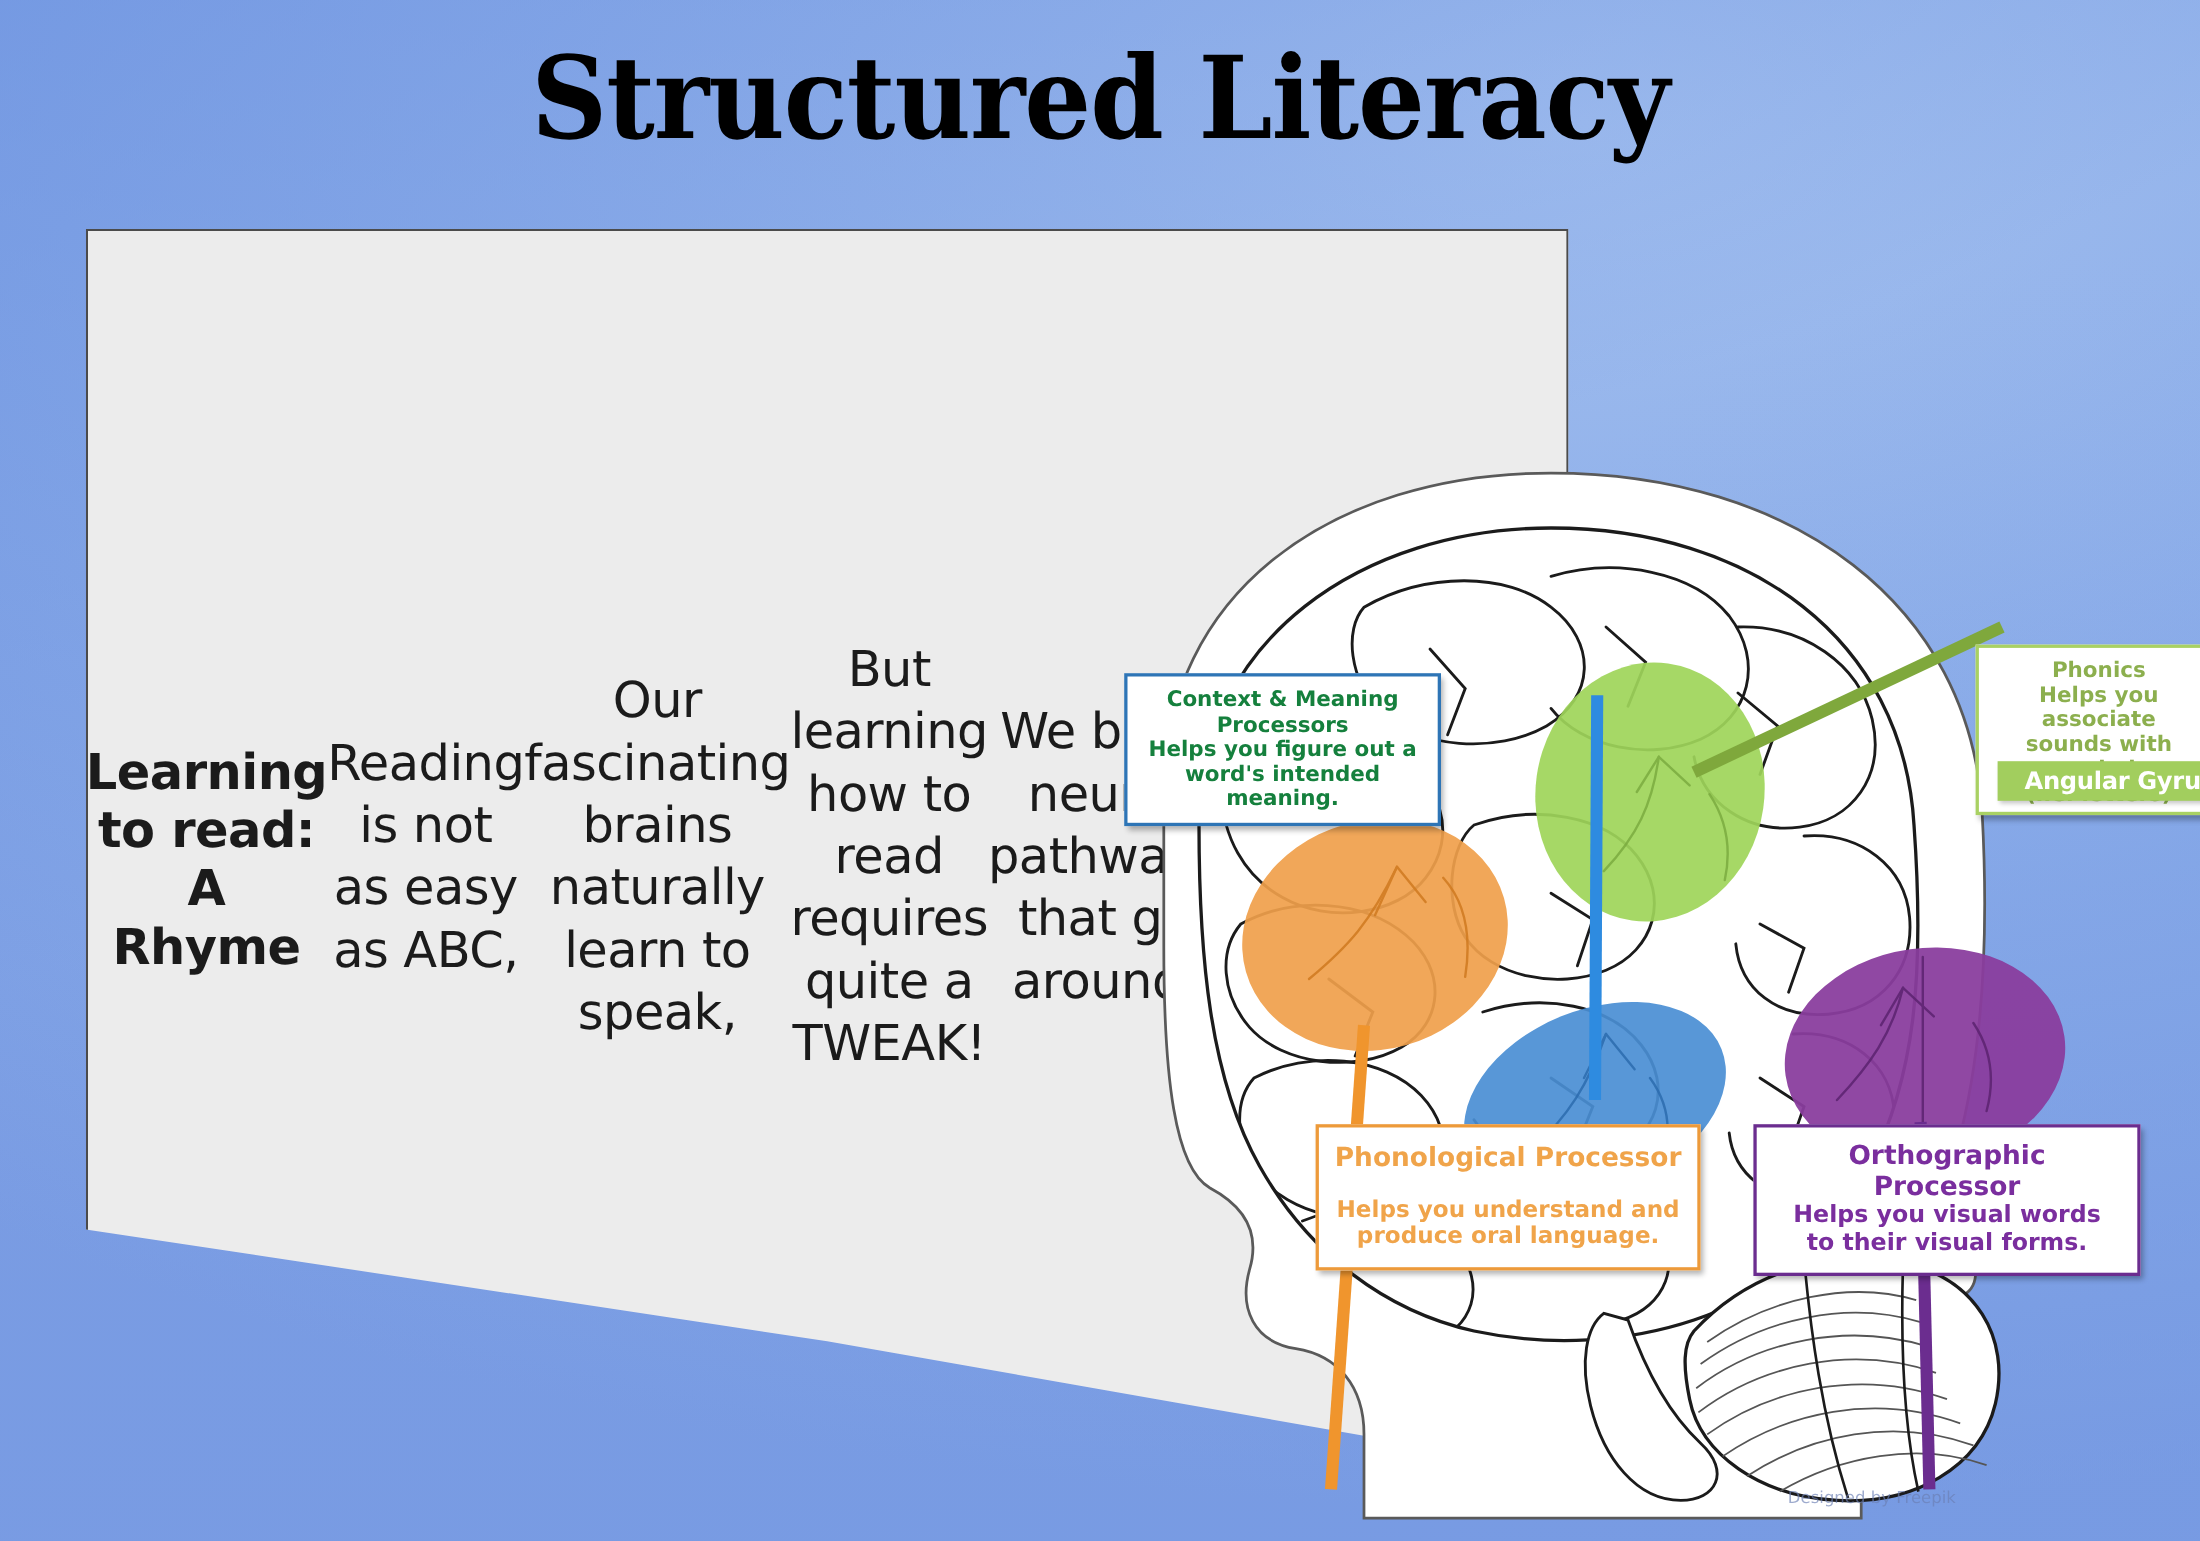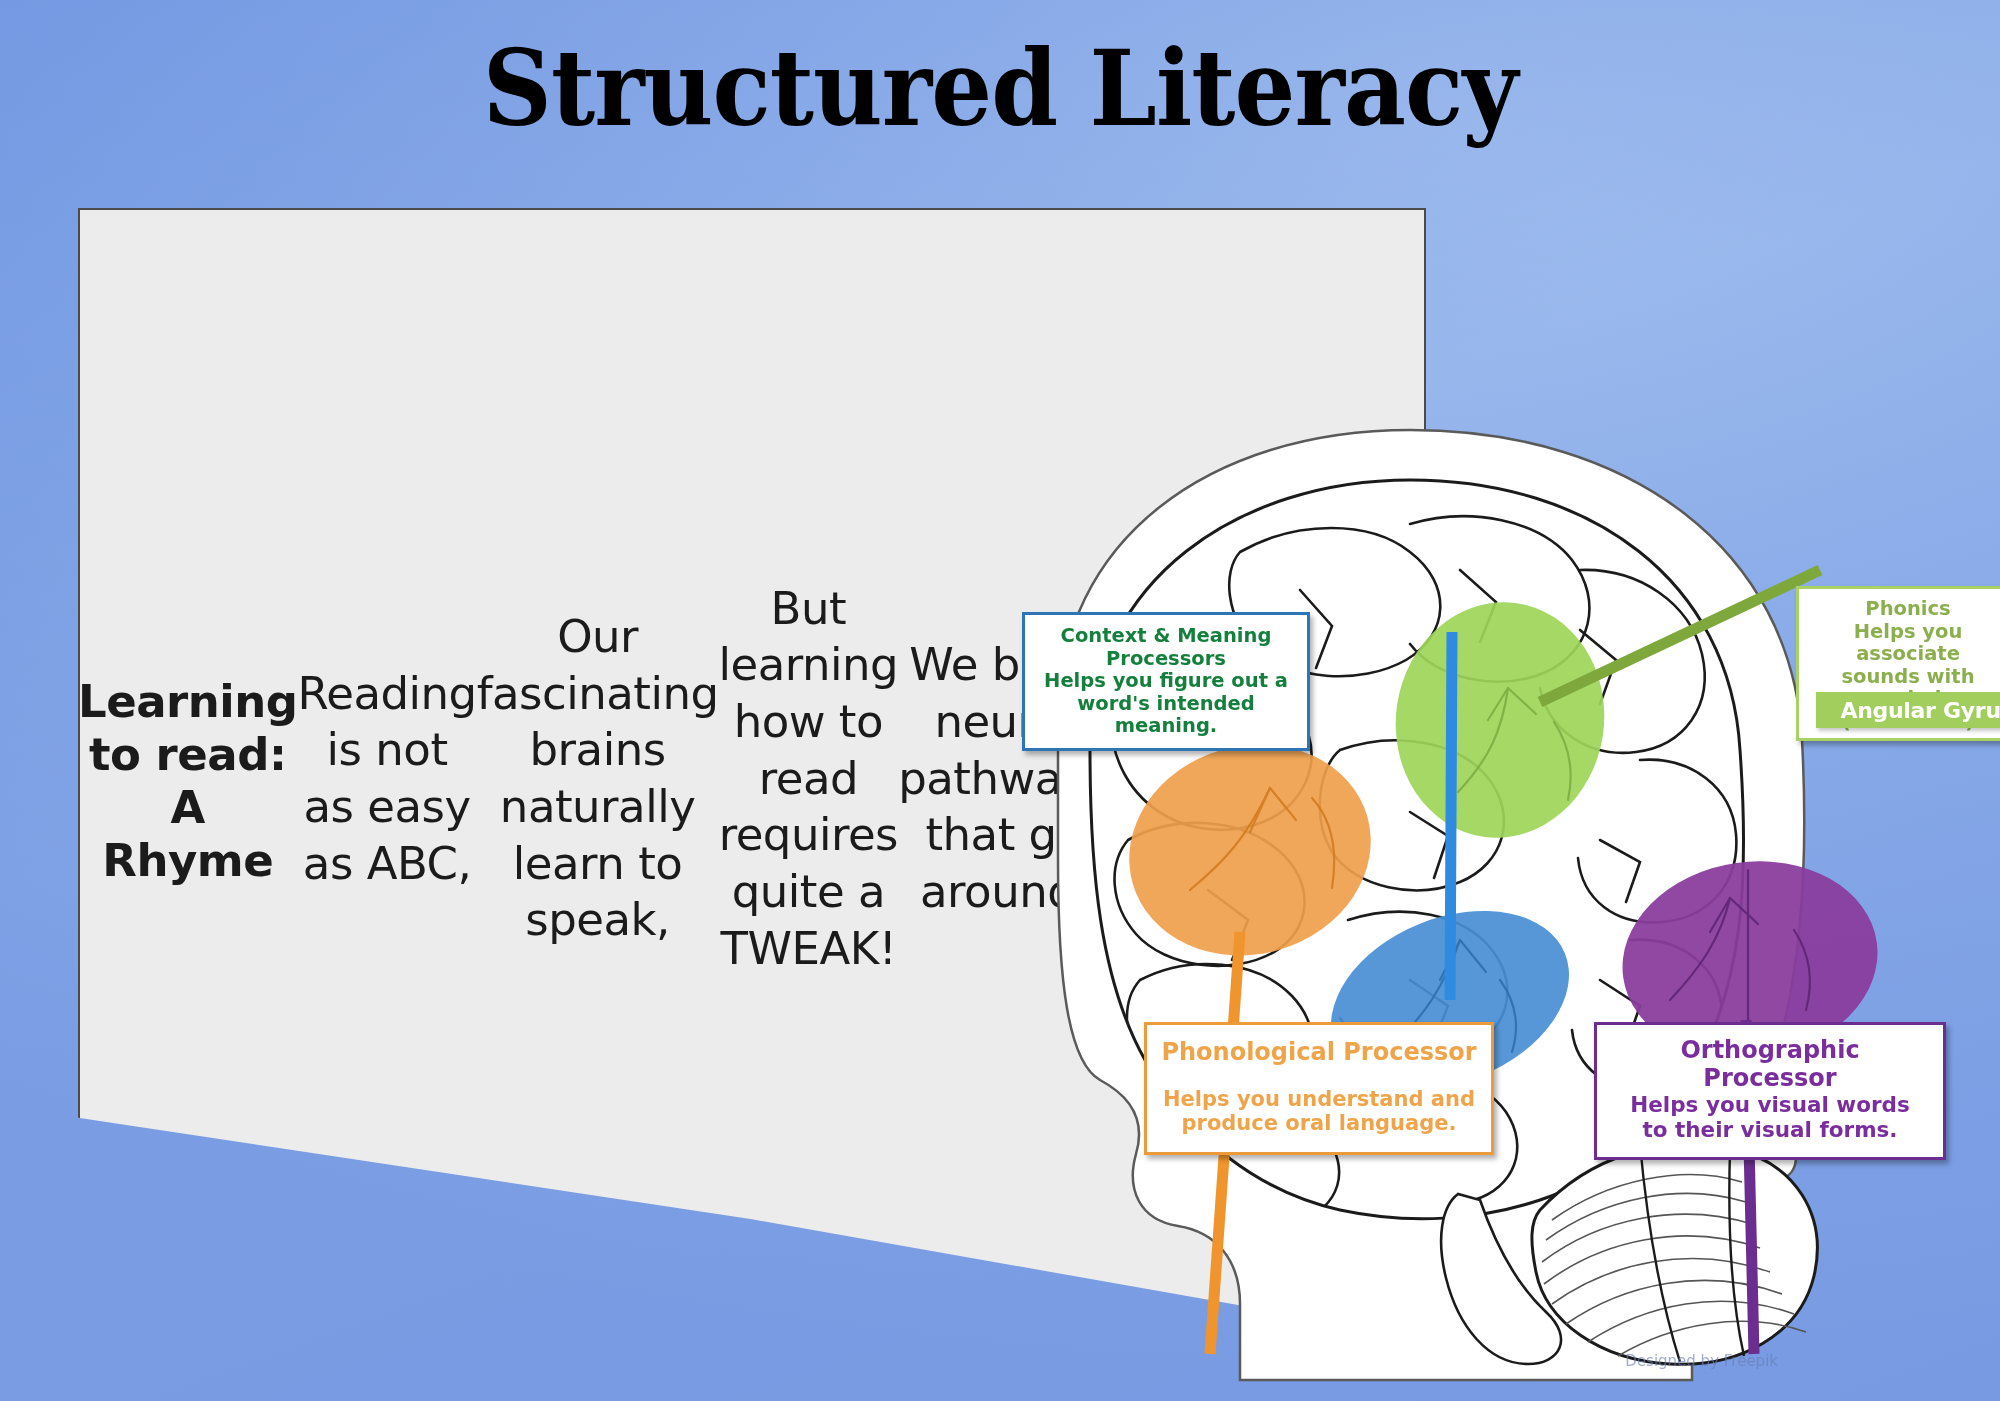--- a/index.html
+++ b/index.html
@@ -101,21 +101,21 @@
   #phonics-banner{
     position:absolute;left:1816px;top:692px;width:222px;height:36px;
     background:#A2CE5E;color:#FFFFFF;font-weight:700;font-size:22px;
     display:flex;align-items:center;justify-content:center;
     font-family:"DejaVu Sans", sans-serif;
     z-index:9;box-shadow:2px 3px 4px rgba(0,0,0,.22);
     letter-spacing:-.3px;
   }
   
   #callout-phonological{
-    left:1144px;top:1022px;width:350px;padding:14px 8px 16px;
+    left:1196px;top:1022px;width:350px;padding:14px 8px 16px;
     border:3px solid #ED9A3A;color:#F0A44A;font-size:21px;
   }
   #callout-phonological .c-title{font-size:24px;margin-bottom:20px;}
   
   #callout-orthographic{
     left:1594px;top:1022px;width:352px;padding:12px 20px 14px;
     border:3px solid #6B2D8F;color:#7A2E9E;font-size:21.5px;
   }
   #callout-orthographic .c-title{font-size:24px;}
 

